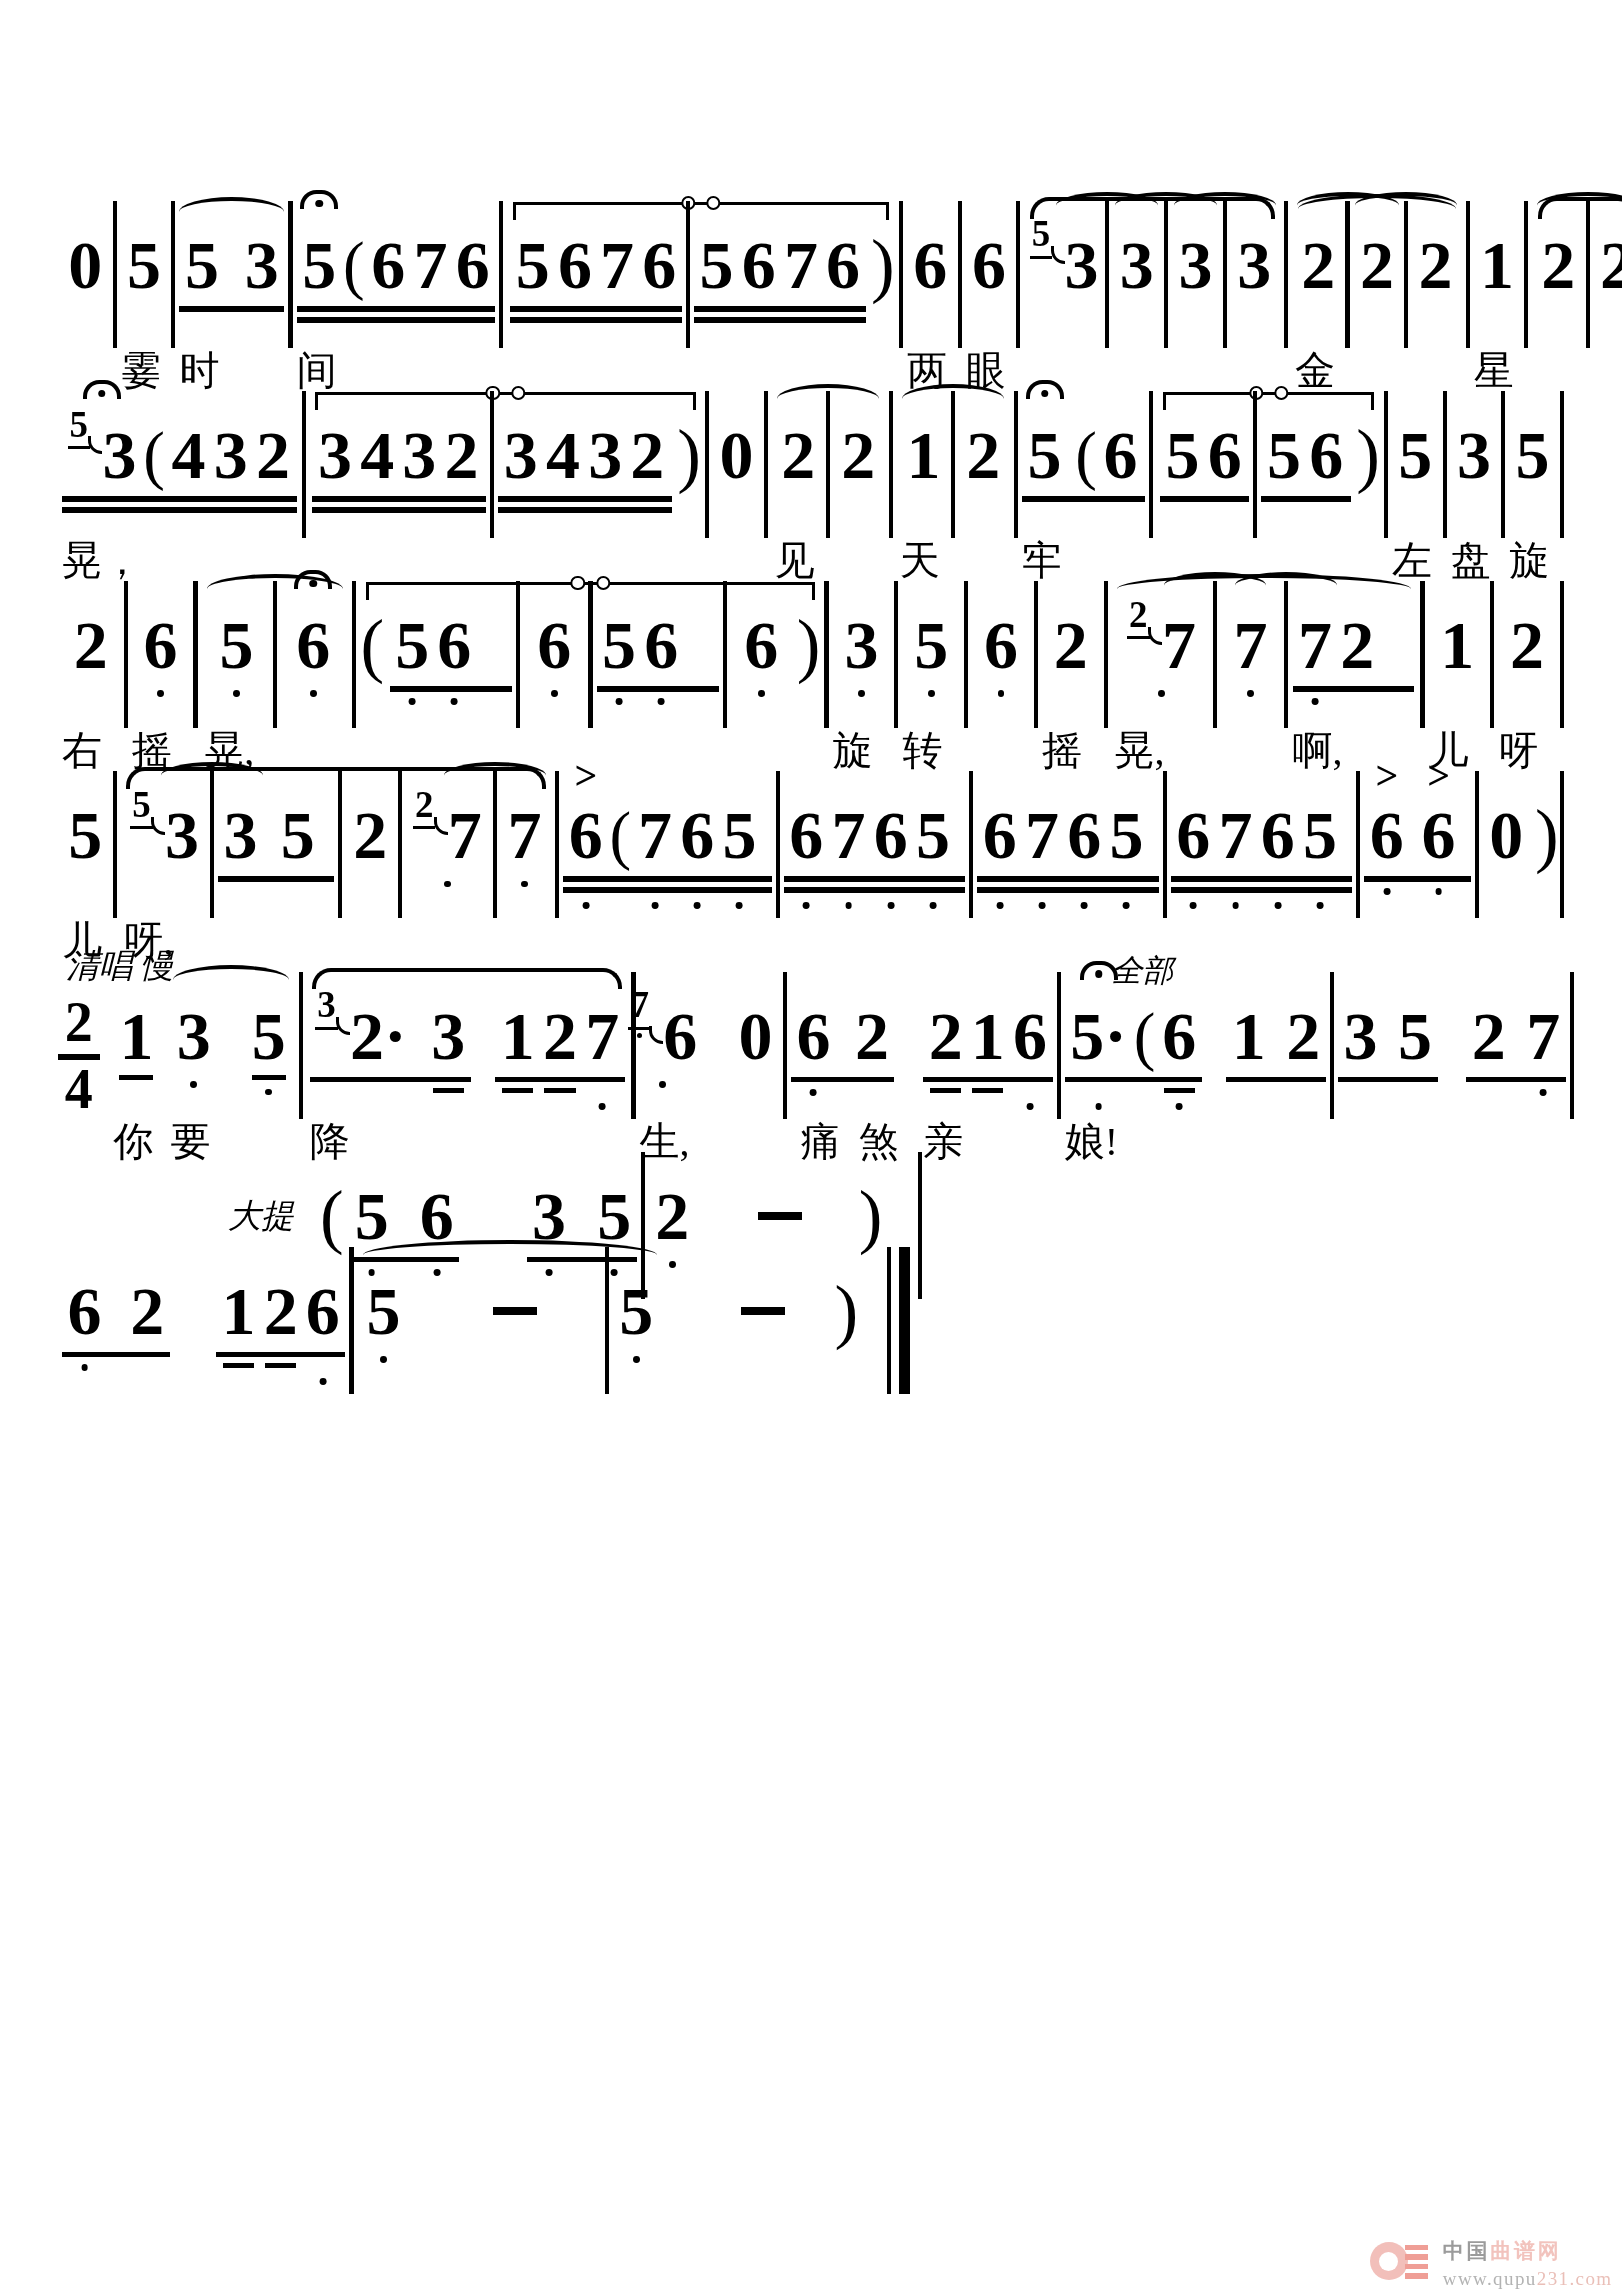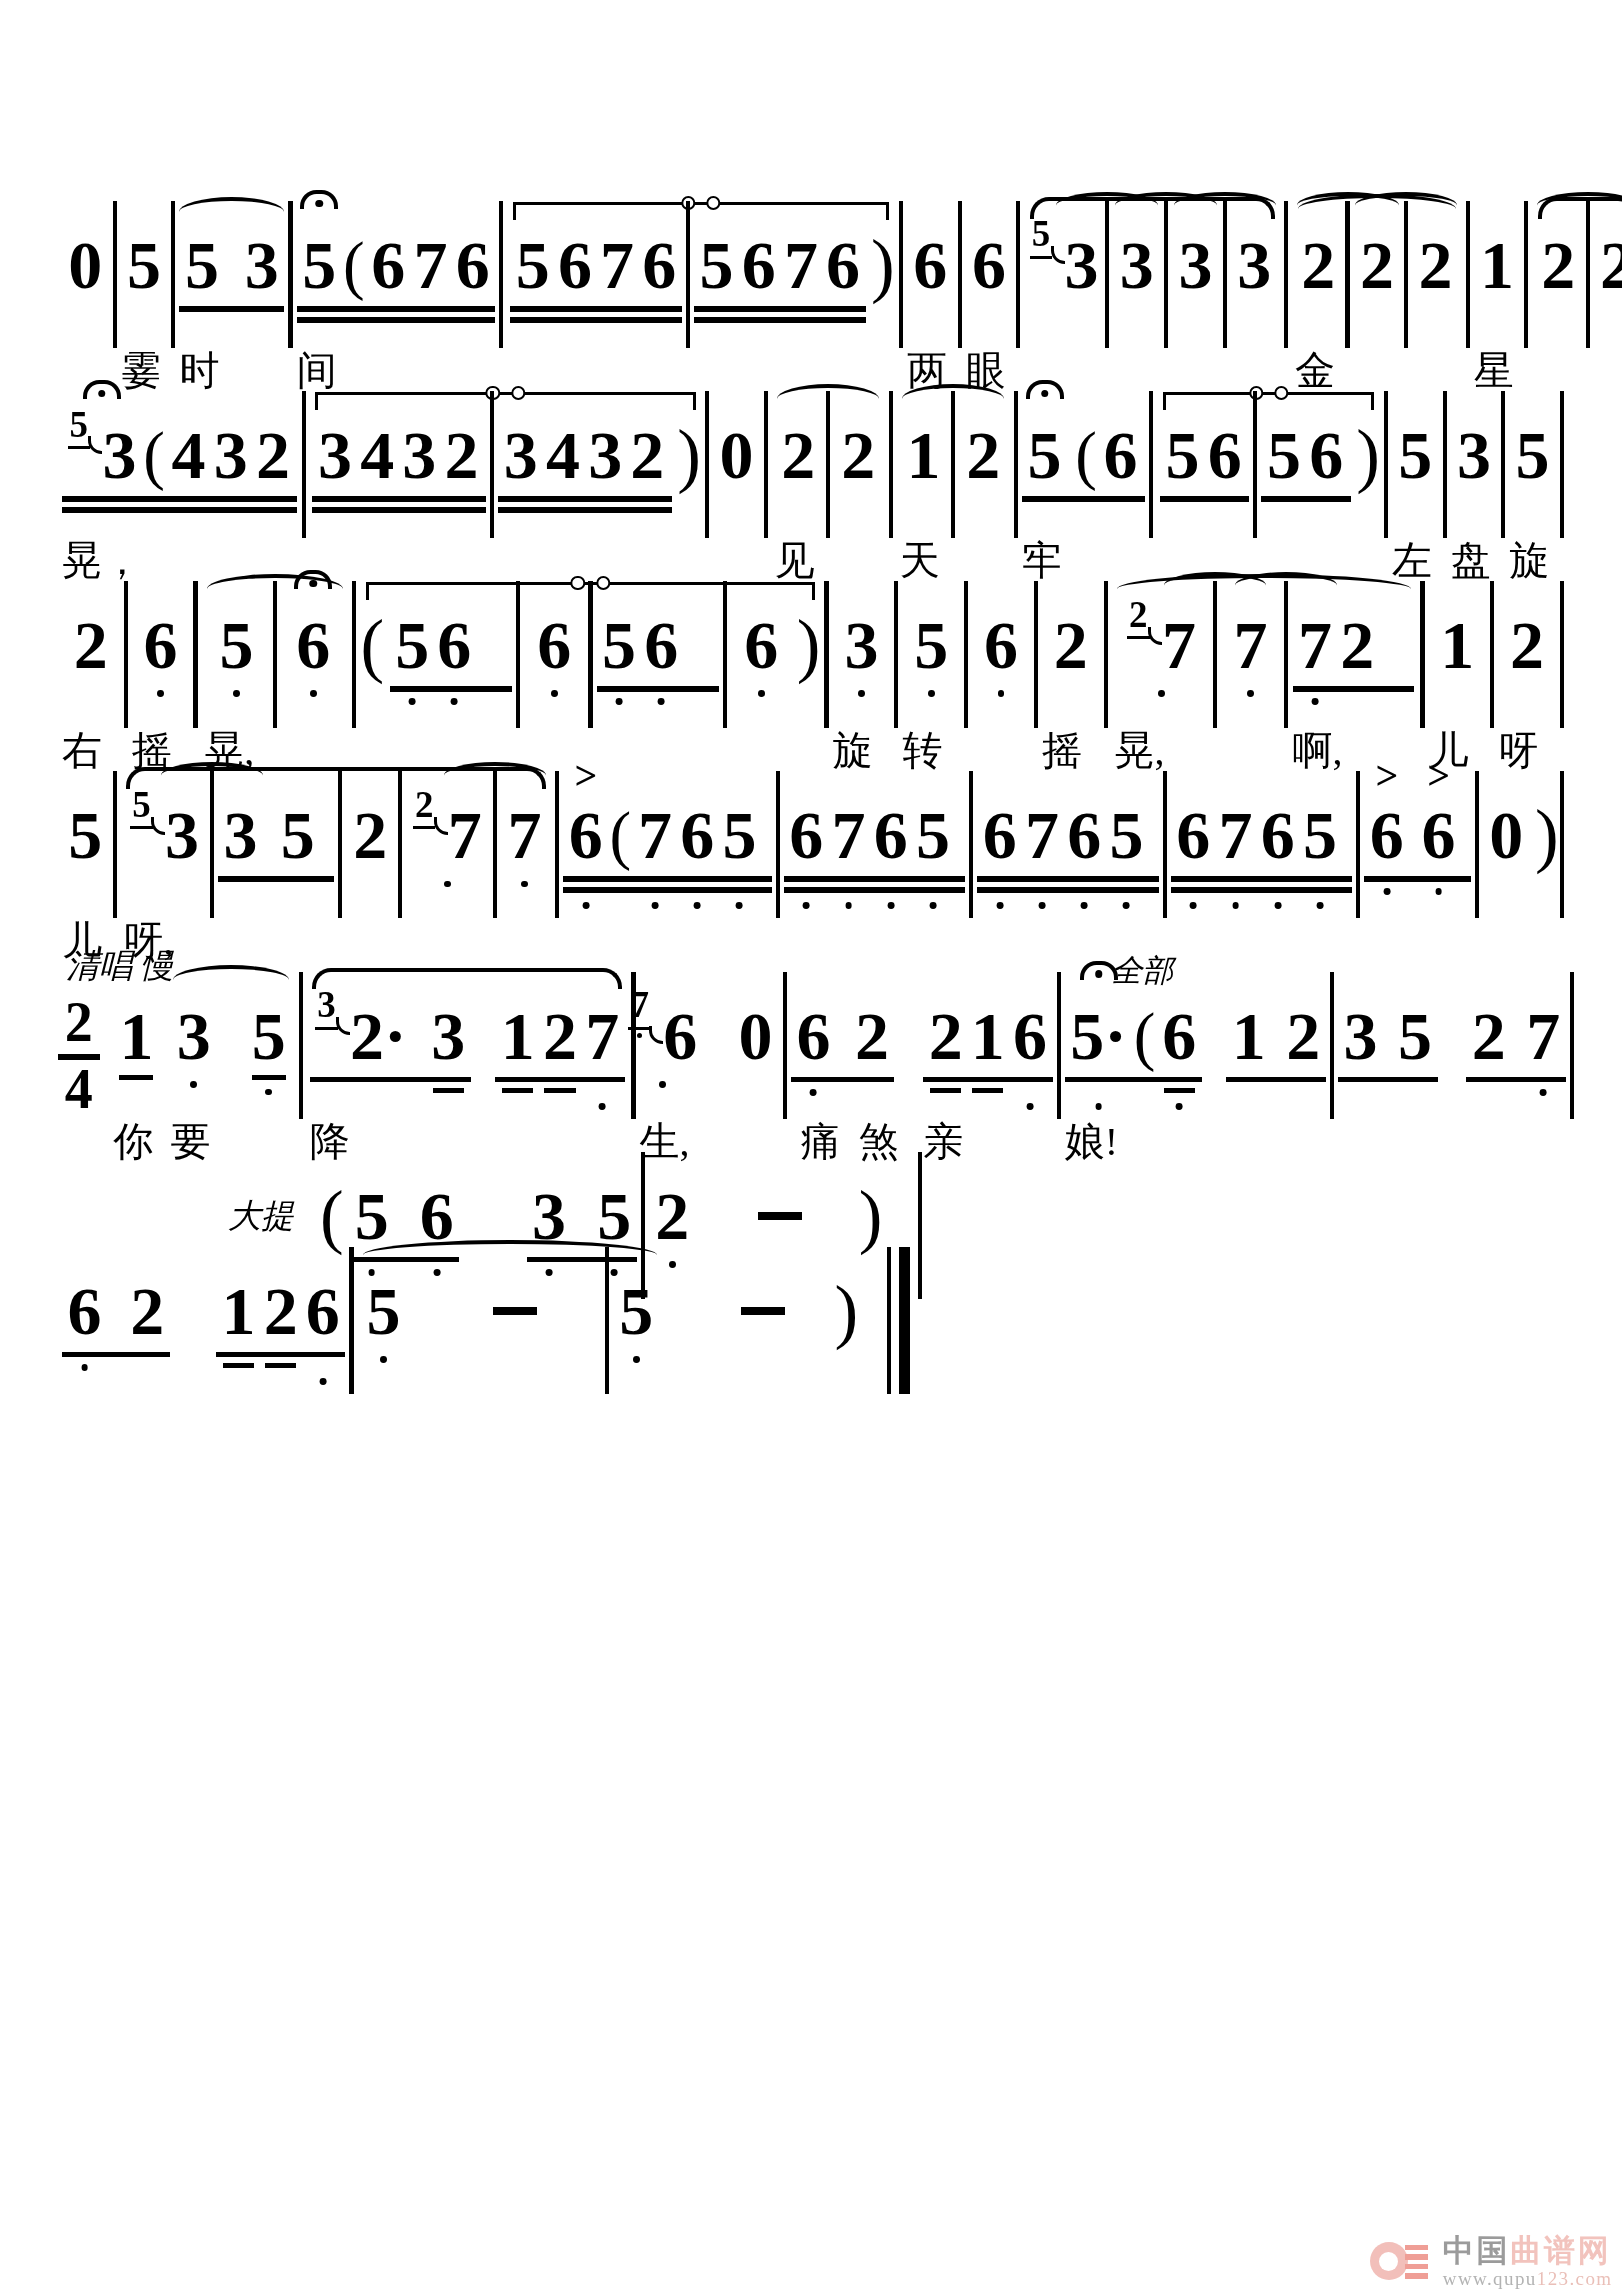--- a/index.html
+++ b/index.html
@@ -76,21 +76,21 @@
   .lab{font-style:italic;font-size:33px;line-height:35px;margin-top:20.5px;white-space:nowrap;flex:0 0 auto}
   .ilbl{position:absolute;top:-45px;left:41px;font-style:italic;font-size:31px;line-height:34px;white-space:nowrap}
 
   .wm{position:absolute;right:9.5px;bottom:5.5px;display:flex;align-items:center;gap:8.2px}
   .wmlogo{position:relative;width:65px;height:45px;flex:0 0 auto}
   .wmc{position:absolute;left:0;top:3.4px;width:38px;height:38px;border-radius:50%;background:#f2bfba}
   .wmc::after{content:"";position:absolute;left:9.5px;top:9.5px;width:19px;height:19px;border-radius:50%;background:#fff}
   .wmbars{position:absolute;left:35px;top:5.5px;display:flex;flex-direction:column;gap:4.1px}
   .wmbars b{display:block;width:23px;height:5.5px;background:#ef9e96}
   .wmtxt{display:flex;flex-direction:column;align-items:flex-start}
-  .wmrow1{font-weight:700;font-size:31px;line-height:34px;letter-spacing:2.7px}
+  .wmrow1{font-weight:700;font-size:21px;line-height:34px;letter-spacing:2.7px}
   .wmrow1 .g{color:#9b9b9b}.wmrow1 .p{color:#f2c3bd}
   .wmrow2{font-size:19px;line-height:22px;letter-spacing:1.4px}
   .wmrow2 .g{color:#b3b3b3}.wmrow2 .p{color:#eabfb8}
 </style>
 </head>
 <body>
 
 <div class="page">
   <div class="score" id="score">
       <div class="line">
@@ -1071,18 +1071,18 @@
           <b></b>
           <b></b>
           <b></b>
         </div>
     </div>
     <div class="wmtxt">
       <div class="wmrow1">
         <span class="g">中国</span><span class="p">曲谱网</span>
       </div>
       <div class="wmrow2">
-        <span class="g">www.qupu</span><span class="p">123.com</span>
+        <span class="g">www.qupu</span><span class="p">231.com</span>
       </div>
     </div>
   </div>
 </div>
 
 
 </body></html>

